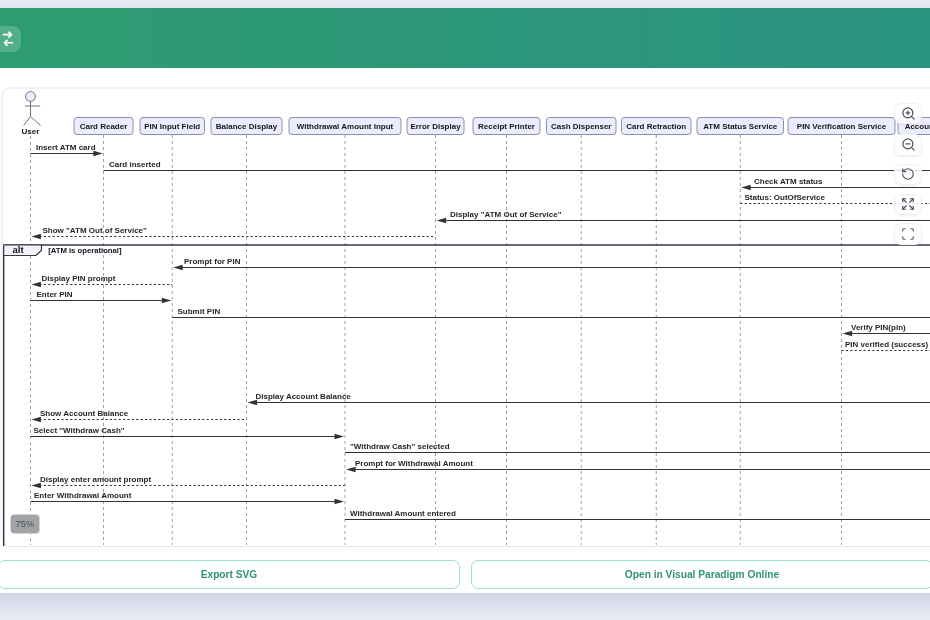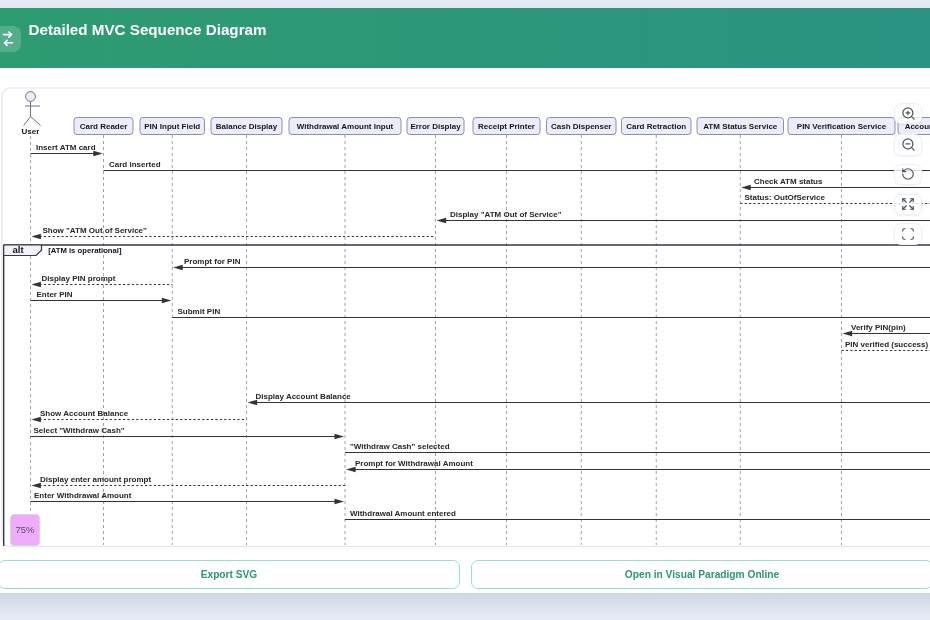--- a/index.html
+++ b/index.html
@@ -11,40 +11,39 @@
          background:linear-gradient(90deg, #2e9c70 0%, #2a9383 100%); }
   .hicon { position:absolute; left:28.5px; top:17.5px; width:26px; height:26px; border-radius:8px;
            background:rgba(255,255,255,0.19); }
   .htitle { position:absolute; left:62.5px; top:11.3px; font-size:15.2px; font-weight:bold; color:#ffffff;
             line-height:22px; white-space:nowrap; }
   .hsub { position:absolute; left:63.5px; top:37.5px; font-size:10.7px; color:rgba(255,255,255,0.88);
           line-height:15px; white-space:nowrap; }
   .zb { position:absolute; left:894px; width:28px; height:21.5px; border-radius:7px;
         background:rgba(255,255,255,0.8); border:1px solid #f0f0f4; box-shadow:0 1px 2px rgba(0,0,0,0.06);
         display:flex; align-items:center; justify-content:center; }
-  .pct { position:absolute; left:10px; top:513.5px; width:30px; height:32px; border-radius:4px;
-         background:#f0abfc; border:1px solid #d4d7de; color:#4a5263; font-size:9.5px;
+  .pct { position:absolute; left:10px; top:513.5px; width:30px; height:20px; border-radius:4px;
+         background:#a3a3a3; border:1px solid #d4d7de; color:#4a5263; font-size:9.5px;
          display:flex; align-items:center; justify-content:center; }
   .bbtn { position:absolute; top:552px; height:29px; background:#ffffff; border:1.4px solid #9ce2bf;
           border-radius:7px; color:#2e9573; font-size:10.2px; font-weight:bold;
           display:flex; align-items:center; justify-content:center; }
 </style>
 </head>
 <body>
   <div class="card">
     <div class="hdr">
       <div class="hicon">
         <svg width="26" height="26" viewBox="0 0 26 26" fill="none" stroke="#ffffff" stroke-width="1.6" stroke-linecap="round" stroke-linejoin="round">
           <path d="M8.5 8.6 H16"></path>
           <path d="M13.9 6.1 L16.5 8.6 L13.9 11.1"></path>
           <path d="M17.5 16.8 H10"></path>
           <path d="M12.1 14.3 L9.5 16.8 L12.1 19.3"></path>
         </svg>
       </div>
-      <div class="htitle">Detailed MVC Sequence Diagram</div>
     </div>
     <div class="bbtn" style="left:32px; width:462px;">Export SVG</div>
     <div class="bbtn" style="left:505px; width:462px;">Open in Visual Paradigm Online</div>
   </div>
   <svg style="position:absolute;left:0;top:85px;" width="930" height="465" viewBox="0 85 930 465">
 <rect x="2" y="88" width="943" height="458.5" rx="8" fill="#ffffff" stroke="#e3e5ea" stroke-width="1.2"></rect>
 <g stroke="#a2a2a2" stroke-width="1" stroke-dasharray="3,3">
 <line x1="30.5" y1="136" x2="30.5" y2="545"></line>
 <line x1="103.5" y1="135" x2="103.5" y2="545"></line>
 <line x1="172.25" y1="135" x2="172.25" y2="545"></line>

